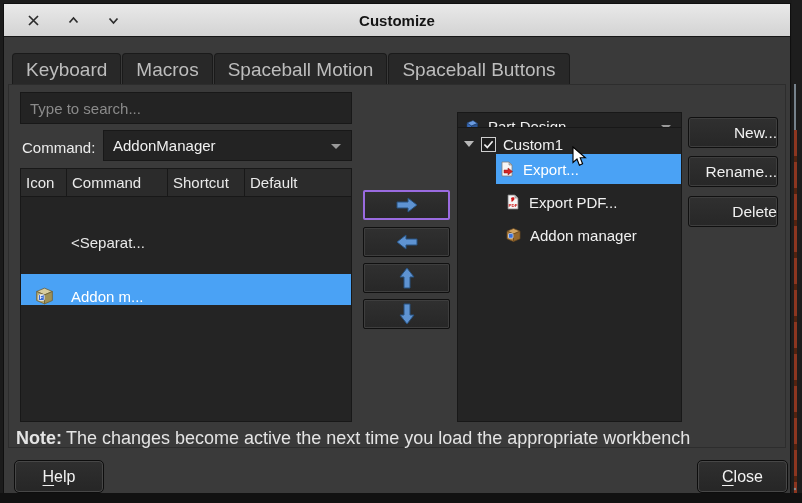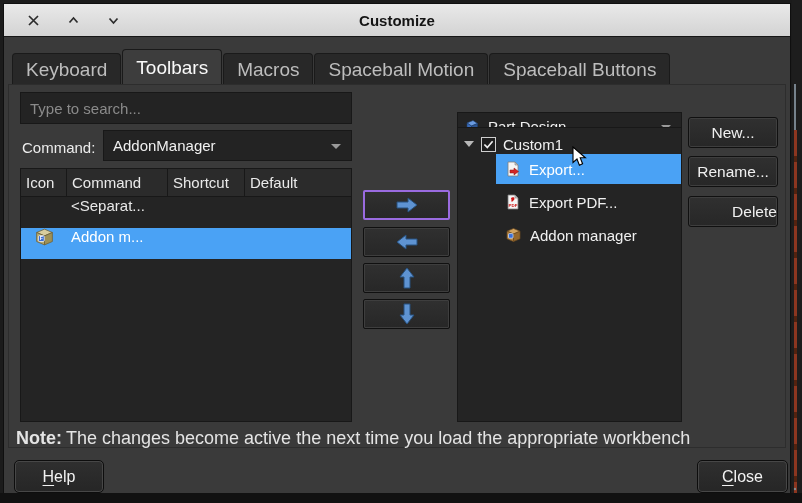--- a/index.html
+++ b/index.html
@@ -53,49 +53,49 @@
   .cat-combo{left:103px;top:130px;width:249px;height:31px;padding-left:9px;}
   .caret{position:absolute;right:10px;top:50%;margin-top:-2px;width:0;height:0;
     border-left:5px solid transparent;border-right:5px solid transparent;border-top:5px solid #9a9a9a;}
 
   .cmd-table{position:absolute;left:20px;top:168px;width:332px;height:254px;box-sizing:border-box;
     background:#242424;border:1px solid #181818;}
   .cmd-head{display:flex;height:27px;background:#2b2b2b;border-bottom:1px solid #181818;}
   .cmd-head .hc{box-sizing:border-box;border-right:1px solid #181818;display:flex;align-items:center;
     padding-left:5px;font-size:15px;color:#eaeaea;cursor:default;}
   .hc.c-icon{width:46px;}.hc.c-cmd{width:101px;}.hc.c-short{width:77px;}.hc.c-def{flex:1;border-right:none;}
-  .cmd-row{position:relative;height:31px;display:flex;align-items:flex-start;font-size:15px;color:#e8e8e8;cursor:default;}
+  .cmd-row{position:relative;height:31px;display:flex;align-items:flex-end;font-size:15px;color:#e8e8e8;cursor:default;margin-top:23px;}
   .cmd-row.selected{background:#4aa2f5;color:#ffffff;}
   .cmd-row .cell-icon{width:46px;display:flex;justify-content:center;}
   .cmd-row .cell-cmd{padding-left:4px;}
 
   
   .move-btn{position:absolute;left:363px;width:87px;height:30px;box-sizing:border-box;
     background:linear-gradient(#303030,#272727);border:1px solid #101010;border-radius:2px;
     box-shadow:inset 0 0 0 1px #3e3e3e;display:flex;align-items:center;justify-content:center;cursor:default;}
   .move-btn.focused{border:2px solid #9a6be0;box-shadow:none;}
 
   
   .wb-combo{left:457px;top:112px;width:225px;height:29px;padding-left:6px;gap:8px;}
   .tree-panel{position:absolute;left:457px;top:127px;width:225px;height:295px;box-sizing:border-box;
     background:#242424;border:1px solid #181818;}
   .tree-row{position:absolute;display:flex;align-items:center;font-size:15px;color:#f0f0f0;cursor:default;}
   .tree-row .lbl{white-space:nowrap;}
   .row-root{left:6px;top:4px;height:24px;gap:7px;}
-  .row-sel{left:38px;top:26px;width:185px;height:30px;background:#4aa2f5;color:#fff;gap:8px;padding-left:9px;box-sizing:border-box;}
+  .row-sel{left:38px;top:26px;width:185px;height:30px;background:#4aa2f5;color:#fff;gap:8px;padding-left:3px;box-sizing:border-box;}
   .row-item{left:47px;height:30px;gap:8px;}
   .expander{width:0;height:0;border-left:5px solid transparent;border-right:5px solid transparent;
     border-top:6px solid #b8b8b8;cursor:default;}
   .checkbox{width:15px;height:15px;box-sizing:border-box;border:1px solid #cfcfcf;background:#1e1e1e;
     display:flex;align-items:center;justify-content:center;cursor:default;}
 
   .action-btn{position:absolute;left:688px;width:90px;height:31px;box-sizing:border-box;
     background:linear-gradient(#303030,#272727);border:1px solid #101010;border-radius:3px;
     box-shadow:inset 0 0 0 1px #3e3e3e;
-    display:flex;align-items:center;justify-content:center;font-size:15.5px;color:#f0f0f0;cursor:default;}
+    display:flex;align-items:center;justify-content:flex-end;font-size:15.5px;color:#f0f0f0;cursor:default;}
 
   
   .note{position:absolute;left:16px;top:428px;font-size:18px;color:#e4e4e4;}
   .note .prefix{font-weight:bold;}
   .note .txt{margin-left:4px;}
 
   .footer-btn{position:absolute;top:460px;height:33px;box-sizing:border-box;
     background:linear-gradient(#2f2f2f,#262626);border:1px solid #0d0d0d;border-radius:5px;
     box-shadow:inset 0 0 0 1px #474747;
     display:flex;align-items:center;justify-content:center;font-size:16px;color:#f2f2f2;cursor:default;}
@@ -135,23 +135,20 @@
           <path d="M2.5 4.5 L6.5 9 L10.5 4.5" stroke="#2c2c2c" stroke-width="1.7" fill="none"></path>
         </svg>
       </div>
     </div>
     <div class="title-text">Customize</div>
   </div>
 
   <div class="tabbar">
     <div class="tab">
         <span>Keyboard</span>
-      </div>
-    <div class="tab active">
-        <span>Toolbars</span>
       </div>
     <div class="tab">
         <span>Macros</span>
       </div>
     <div class="tab">
         <span>Spaceball Motion</span>
       </div>
     <div class="tab">
         <span>Spaceball Buttons</span>
       </div>

